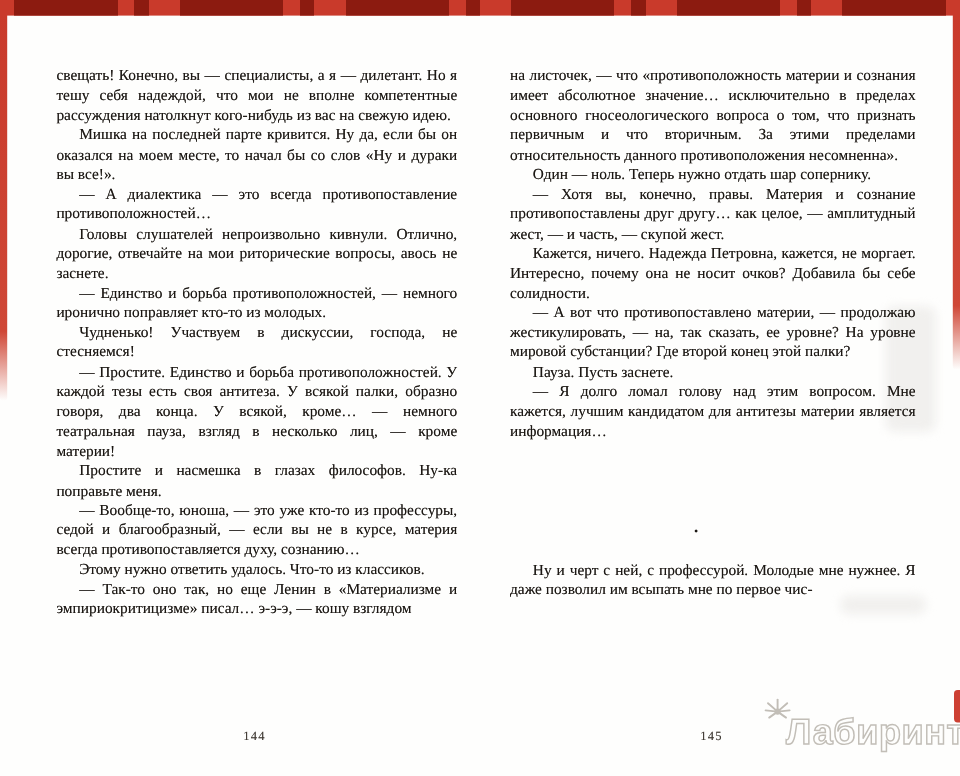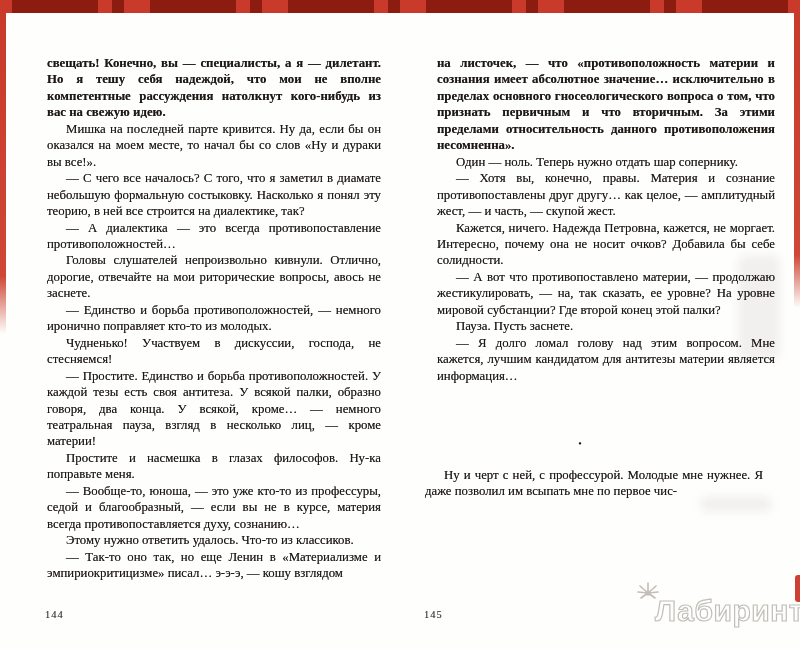--- a/index.html
+++ b/index.html
@@ -56,35 +56,35 @@
     position: absolute;
     color: #1c1814;
     font-size: 12.8px;
     line-height: 16.45px;
     text-align: justify;
     hyphens: auto;
     -webkit-hyphens: auto;
     text-shadow: 0 0 0.55px rgba(28,24,20,0.6);
   }
   .text p { margin: 0; text-indent: 19px; }
-  .text p.noindent { text-indent: 0; font-weight: bold; }
+  .text p.noindent { text-indent: 0; }
 
   .left-text  { left: 47px;  top: 55px; width: 334px; }
-  .right-top  { left: 425px; top: 55px; width: 338px; margin-left: 12px; }
+  .right-top  { left: 425px; top: 55px; width: 338px; }
   .right-bottom { left: 425px; top: 467px; width: 338px; }
 
   .scene-break {
     position: absolute; left: 425px; top: 438px;
     width: 310px; text-align: center;
     font-size: 10px; color: #1c1814;
   }
 
   .pagenum {
     position: absolute; top: 609px;
-    width: 334px; 
+    width: 334px; text-align: center;
     font-size: 10.5px; letter-spacing: 1px;
     color: #413b35;
     text-shadow: 0 0 0.4px rgba(65,59,53,0.5);
   }
   .pagenum.pn-left  { left: 45px; }
   .pagenum.pn-right { left: 424px; width: 338px; }
 
   
   .watermark {
     position: absolute; right: -4px; top: 594px;
@@ -113,21 +113,20 @@
   <div class="edge-right"></div>
   <div class="edge-right-mark"></div>
 
   <div class="smudge s1"></div>
   <div class="smudge s2"></div>
 
   <section>
     <div class="text left-text">
       <p class="noindent">свещать! Конечно, вы — специалисты, а я — дилетант. Но я тешу себя надеждой, что мои не вполне компетентные рассуждения натолкнут кого-нибудь из вас на свежую идею.</p>
       <p>Мишка на последней парте кривится. Ну да, если бы он оказался на моем месте, то начал бы со слов «Ну и дураки вы все!».</p>
-      <p>— С чего все началось? С того, что я заметил в диамате небольшую формальную состыковку. Насколько я понял эту теорию, в ней все строится на диалектике, так?</p>
       <p>— А диалектика — это всегда противопоставление противоположностей…</p>
       <p>Головы слушателей непроизвольно кивнули. Отлично, дорогие, отвечайте на мои риторические вопросы, авось не заснете.</p>
       <p>— Единство и борьба противоположностей, — немного иронично поправляет кто-то из молодых.</p>
       <p>Чудненько! Участвуем в дискуссии, господа, не стесняемся!</p>
       <p>— Простите. Единство и борьба противоположностей. У каждой тезы есть своя антитеза. У всякой палки, образно говоря, два конца. У всякой, кроме… — немного театральная пауза, взгляд в несколько лиц, — кроме материи!</p>
       <p>Простите и насмешка в глазах философов. Ну-ка поправьте меня.</p>
       <p>— Вообще-то, юноша, — это уже кто-то из профессуры, седой и благообразный, — если вы не в курсе, материя всегда противопоставляется духу, сознанию…</p>
       <p>Этому нужно ответить удалось. Что-то из классиков.</p>
       <p>— Так-то оно так, но еще Ленин в «Материализме и эмпириокритицизме» писал… э-э-э, — кошу взглядом</p>
     </div>

